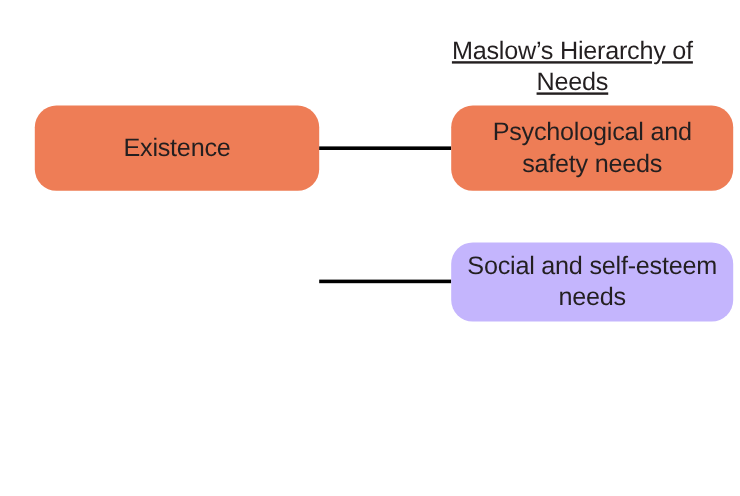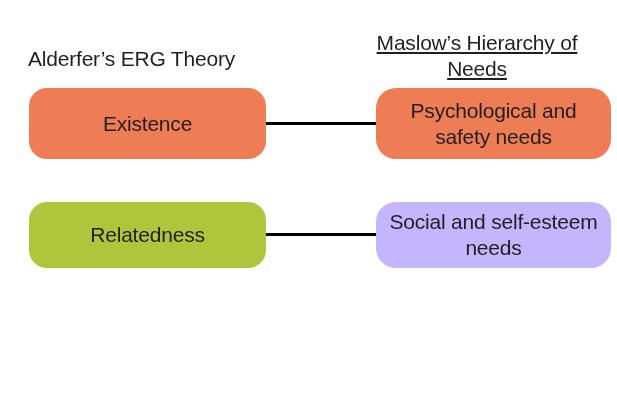--- a/index.html
+++ b/index.html
@@ -34,45 +34,43 @@
     align-items: center;
     justify-content: center;
     text-align: center;
     font-size: 21px;
     line-height: 26px;
     letter-spacing: -0.2px;
     padding: 0 8px;
     box-sizing: border-box;
   }
   .left-box  { left: 13px;  width: 237px; }
-  .right-box { left: 360px; width: 235px; border-radius: 20px; }
+  .right-box { left: 360px; width: 235px; }
   .connector {
     position: absolute;
     left: 250px;
     width: 110px;
     height: 3px;
     top: 50%;
     margin-top: -2px;
   }
 </style>
 </head>
 <body>
 
 <div class="canvas">
 
-  <div class="col-title left">Alderfer’s ERG Theory</div>
 
   <div class="col-title right">Maslow’s Hierarchy of Needs</div>
 
   <div class="row row-1">
     <div class="box left-box" style="background-color: rgb(238, 125, 86);">Existence</div>
     <div class="connector" style="background-color: rgb(0, 0, 0);"></div>
     <div class="box right-box" style="background-color: rgb(238, 125, 86);">Psychological and safety needs</div>
   </div>
 
   <div class="row row-2">
-    <div class="box left-box" style="background-color: rgb(175, 198, 60);">Relatedness</div>
     <div class="connector" style="background-color: rgb(0, 0, 0);"></div>
     <div class="box right-box" style="background-color: #c4b5fd;">Social and self-esteem needs</div>
   </div>
 
 
 </div>
 
 </body></html>

